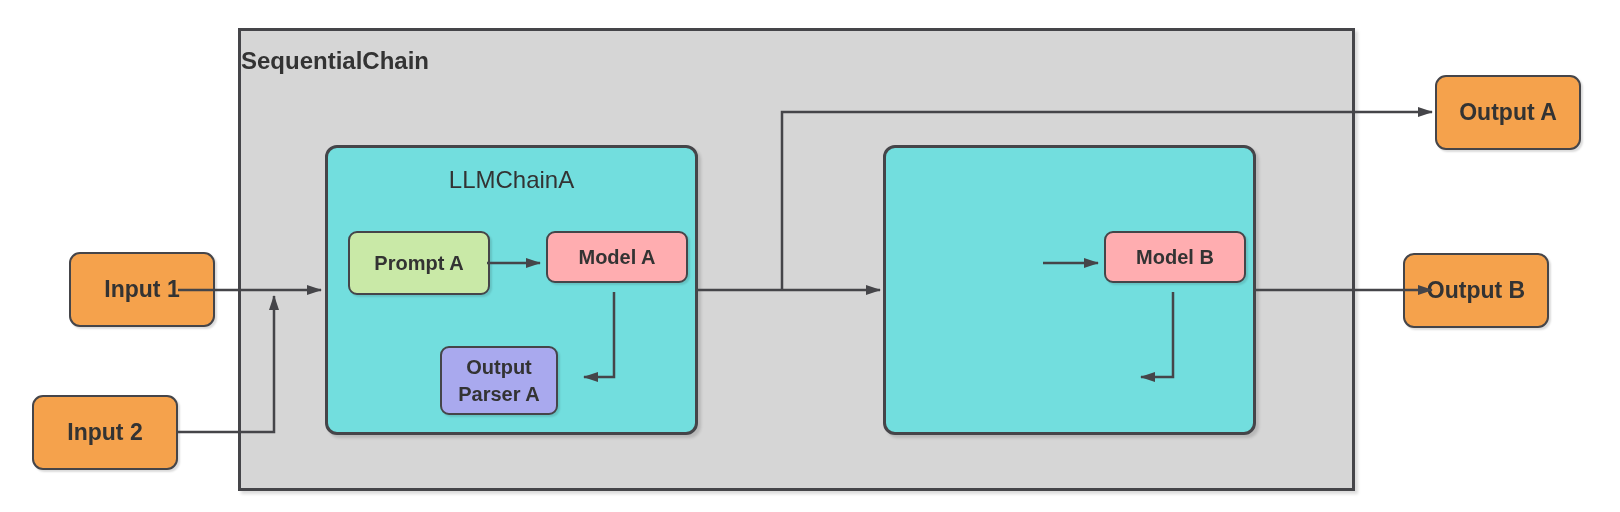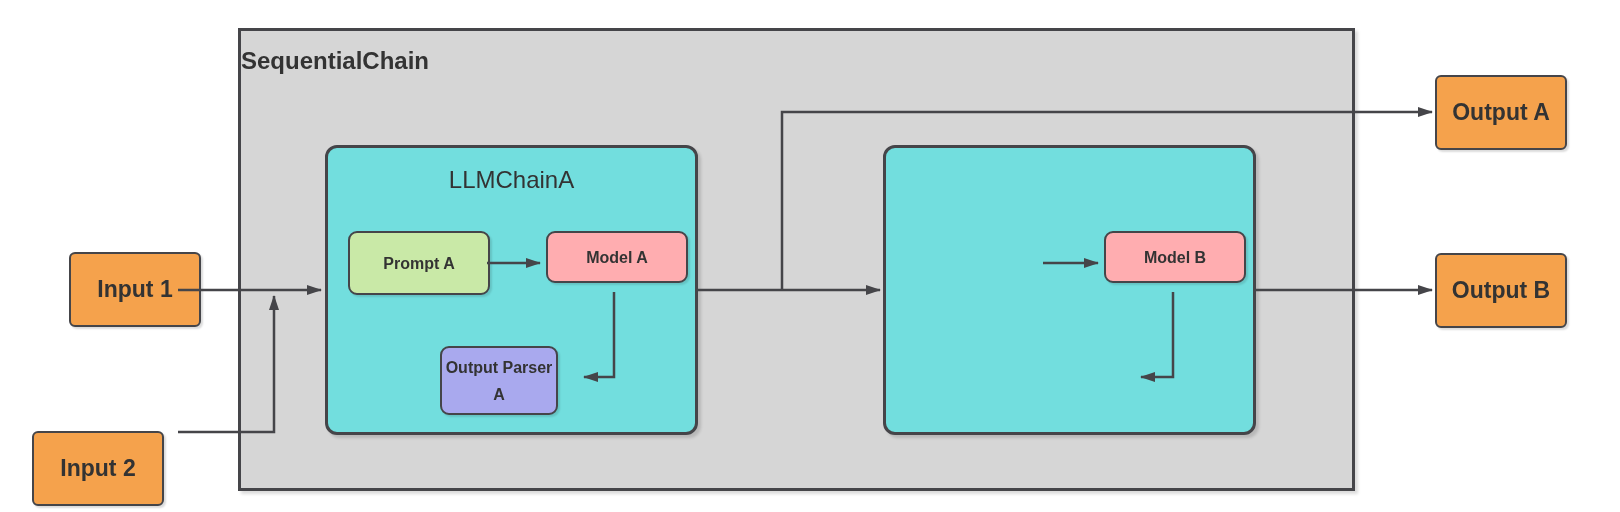--- a/index.html
+++ b/index.html
@@ -58,21 +58,21 @@
     font-size: 24px;
     font-weight: normal;
     color: var(--text, #333333);
   }
   .node {
     position: absolute;
     display: flex;
     align-items: center;
     justify-content: center;
     text-align: center;
-    font-size: 16px;
+    font-size: 20px;
     font-weight: bold;
     color: var(--text, #333333);
     border: 2.5px solid var(--stroke, #444444);
     border-radius: 9px;
     box-sizing: border-box;
     box-shadow: 2px 2px 2px rgba(0,0,0,0.12);
     line-height: 27px;
   }
   .prompt-node {
     left: 20px; top: 83px;
@@ -84,38 +84,38 @@
     width: 142px; height: 52px;
     background: var(--model-fill, #ffadb0);
   }
   .parser-node {
     left: 112px; top: 198px;
     width: 118px; height: 69px;
     background: var(--parser-fill, #a9a9ee);
   }
   .io-node {
     position: absolute;
-    width: 132px;
+    width: 146px;
     height: 75px;
     display: flex;
     align-items: center;
     justify-content: center;
     font-size: 23px;
     font-weight: bold;
     color: var(--text, #333333);
     background: var(--io-fill, #f5a24c);
     border: 2.5px solid var(--stroke, #444444);
-    border-radius: 6px;
+    border-radius: 11px;
     box-sizing: border-box;
     box-shadow: 2px 2px 2px rgba(0,0,0,0.14);
   }
   .input-1 { left: 32px; top: 252px; margin-left: 37px; }
-  .input-2 { left: 32px; top: 395px; margin-top: 36px; }
+  .input-2 { left: 32px; top: 395px; }
   .output-a { left: 1435px; top: 75px; }
-  .output-b { left: 1435px; top: 253px; }
+  .output-b { left: 1403px; top: 253px; }
   .wires {
     position: absolute;
     left: 0; top: 0;
     width: 1620px;
     height: 512px;
     pointer-events: none;
   }
   .wires path {
     stroke: var(--stroke, #444444);
     stroke-width: 2.5;

